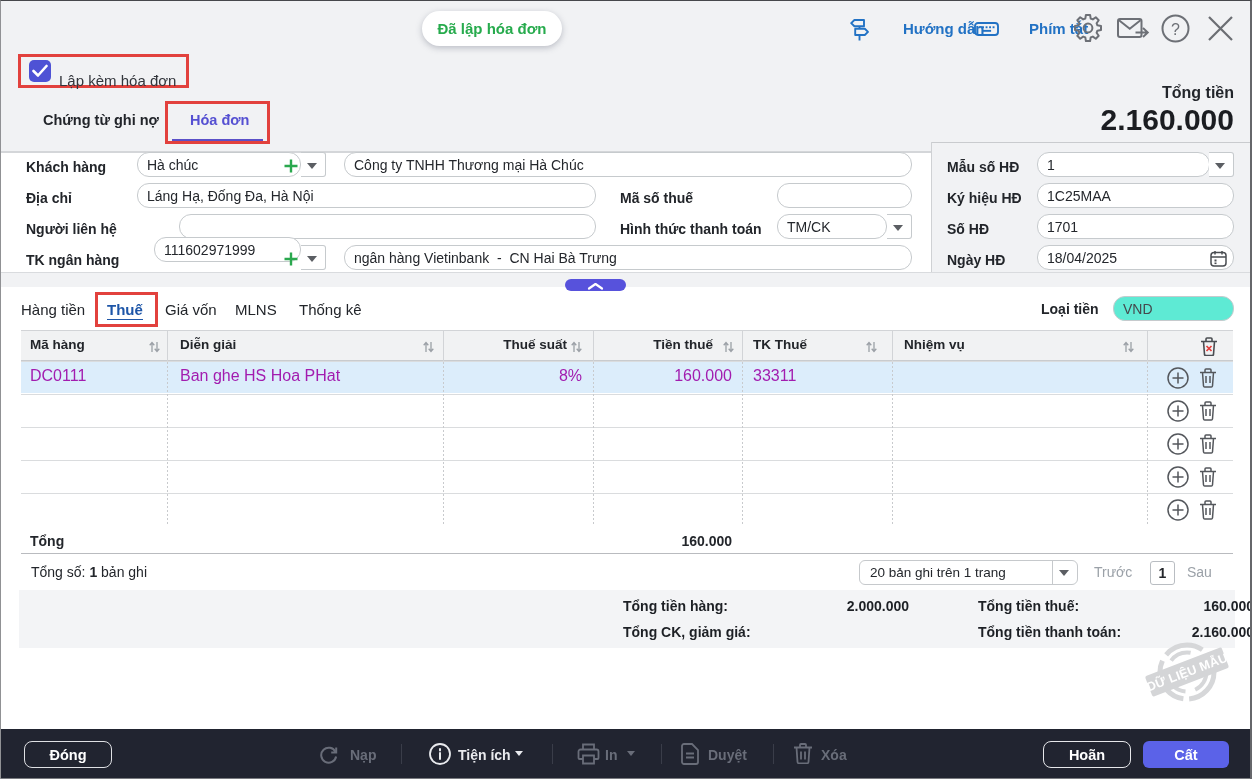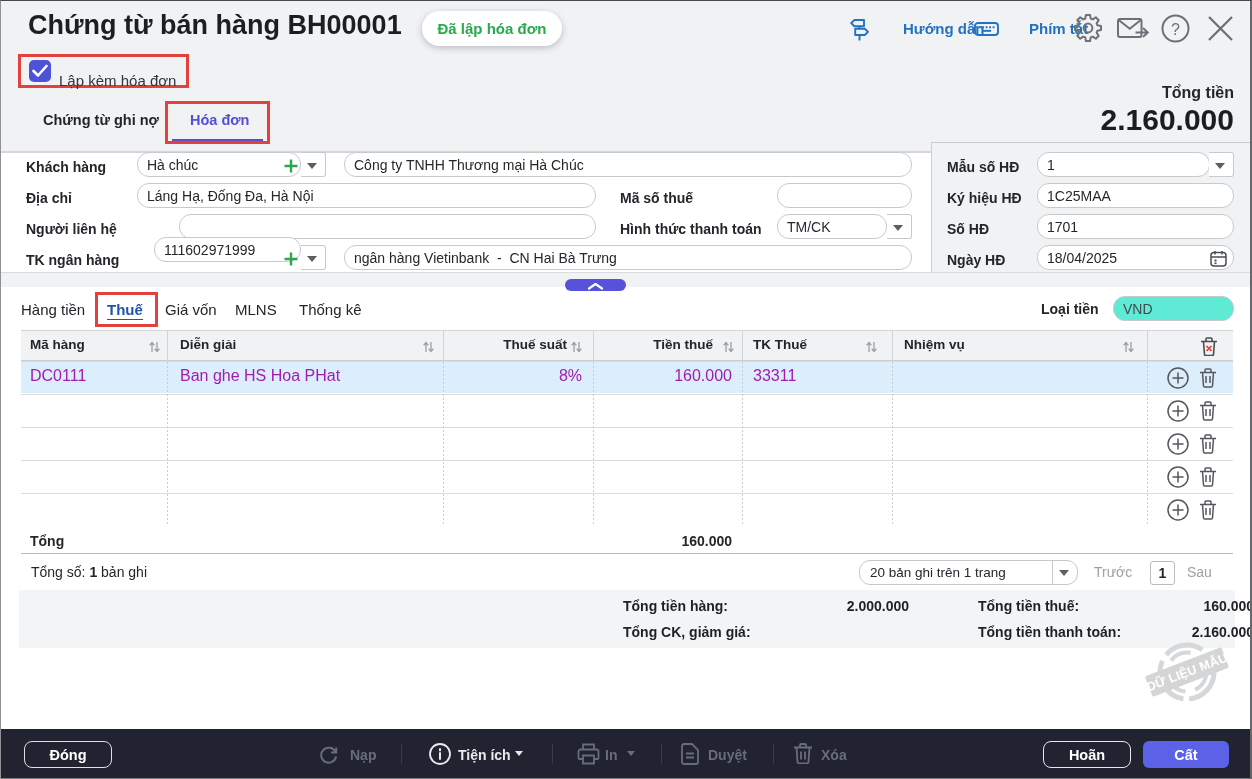--- a/index.html
+++ b/index.html
@@ -63,21 +63,20 @@
 #foot-strip { left:0; top:776.5px; width:1250px; height:2.5px; background:#797b80; }
 .fbtn { position:absolute; top:740px; height:27px; border-radius:8px; font-size:14.5px; font-weight:bold;
   display:flex; align-items:center; justify-content:center; color:#fff; }
 .ficon { position:absolute; color:#696d79; font-size:14px; font-weight:bold; }
 .fdiv { position:absolute; top:743px; width:1px; height:20px; background:#3a3d49; }
 </style>
 </head>
 <body>
 <div id="win">
   <div class="abs" id="hdr"></div>
-  <div class="abs" id="title">Chứng từ bán hàng BH00001</div>
   <div class="abs" id="pill">Đã lập hóa đơn</div>
 
   <svg class="abs" style="left:849px;top:18px" width="20" height="22" viewBox="0 0 20 22">
     <g stroke="#2272c4" stroke-width="1.9" fill="#f1f2f4" stroke-linejoin="round">
       <path d="M9.5 6 V21.5" fill="none"></path>
       <path d="M4.4 1 H14 V7.3 H4.4 L1.2 4.15 Z"></path>
       <path d="M14.8 9.7 H5.2 V16 H14.8 L18 12.85 Z"></path>
     </g>
   </svg>
   <div class="abs tlink" style="left:879px;top:19px">Hướng dẫn</div>
@@ -287,21 +286,21 @@
       <use href="#tr" x="38" y="105"></use>
     <use href="#pl" x="6" y="137"></use>
       <use href="#tr" x="38" y="138"></use>
   </svg>
 
   <div class="abs" id="tong-row"></div>
   <div class="abs" style="left:29px;top:532px;font-size:14px;font-weight:bold">Tổng</div>
   <div class="abs" style="left:608px;top:532px;width:123px;text-align:right;font-size:14px;font-weight:bold">160.000</div>
 
   <div class="abs" style="left:30px;top:563px;font-size:14px">Tổng số: <b>1</b> bản ghi</div>
-  <div class="abs" style="left:858px;top:559px;width:219px;height:25px;background:#fff;border:1px solid #c6c9cc;border-radius:11px;font-size:13.5px;color:#24272c;display:flex;align-items:center;padding:0 10px">20 bản ghi trên 1 trang</div>
+  <div class="abs" style="left:858px;top:559px;width:219px;height:25px;background:#fff;border:1px solid #c6c9cc;border-radius:6px;font-size:13.5px;color:#24272c;display:flex;align-items:center;padding:0 10px">20 bản ghi trên 1 trang</div>
   <div class="abs" style="left:1051px;top:559px;width:1px;height:25px;background:#c6c9cc"></div>
   <span class="caret" style="left:1058px;top:569px"></span>
   <div class="abs" style="left:1093px;top:563px;font-size:14px;color:#9ba1a8">Trước</div>
   <div class="abs" style="left:1149px;top:560px;width:25px;height:24px;background:#fff;border:1px solid #b9bdc2;border-radius:3px;font-size:14px;font-weight:bold;display:flex;align-items:center;justify-content:center">1</div>
   <div class="abs" style="left:1186px;top:563px;font-size:14px;color:#9ba1a8">Sau</div>
   <div class="abs" id="summary"></div>
   <div class="sum-l" style="left:622px;top:597px">Tổng tiền hàng:</div>
   <div class="sum-v" style="left:716px;top:597px;width:150px">2.000.000</div>
   <div class="sum-l" style="left:977px;top:597px">Tổng tiền thuế:</div>
   <div class="sum-v" style="left:1061px;top:597px;width:150px">160.000</div>

